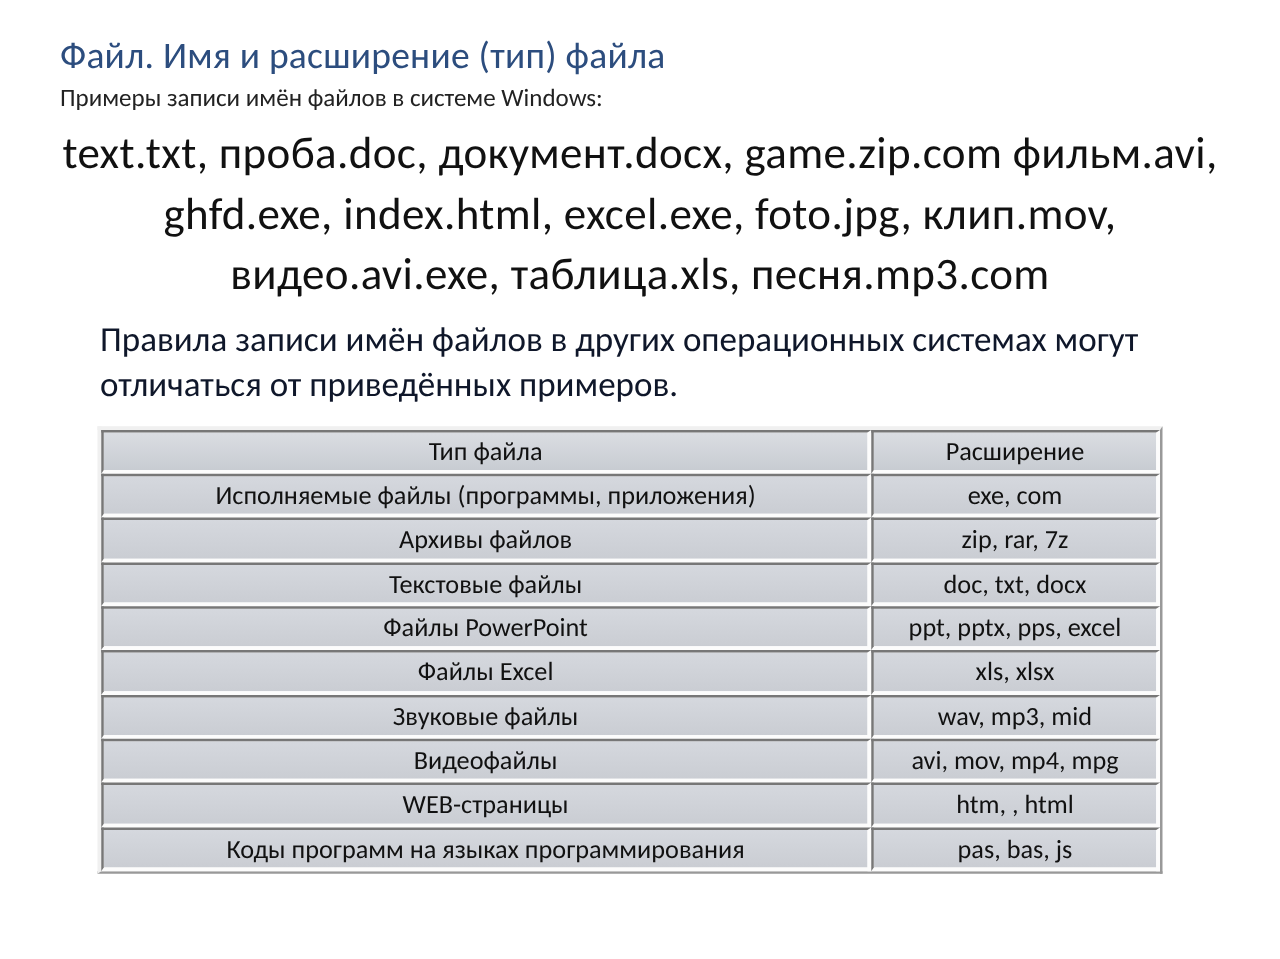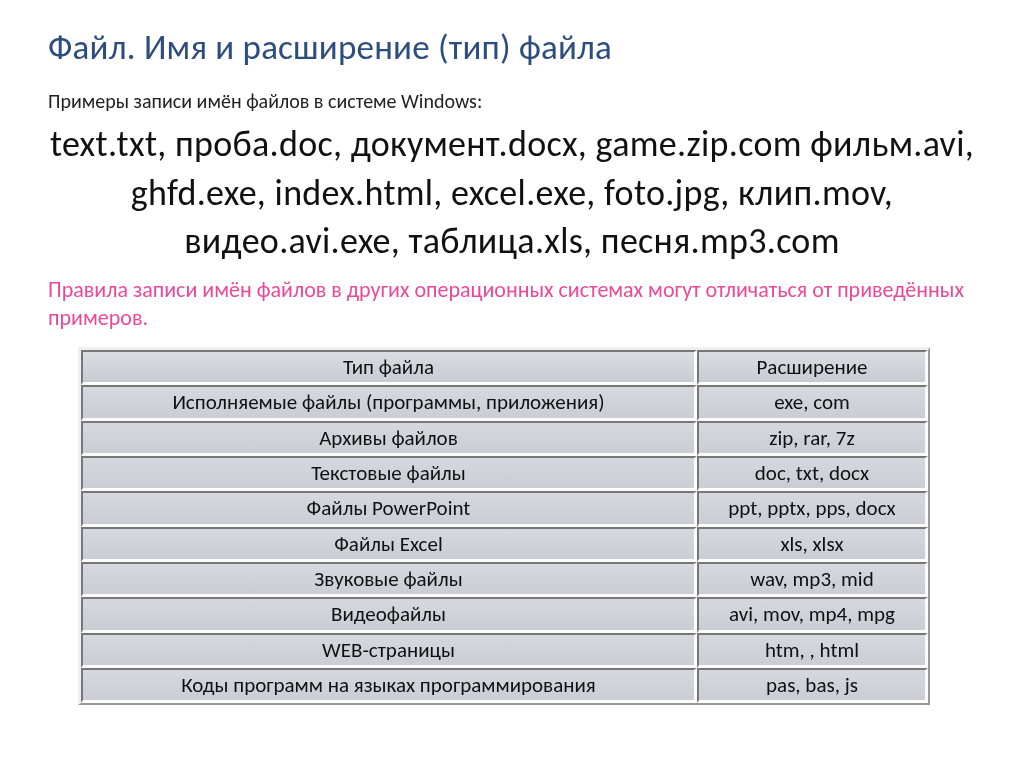--- a/index.html
+++ b/index.html
@@ -10,45 +10,46 @@
     font-family: "Segoe UI", Calibri, Arial, sans-serif;
     color: #222;
     padding: 0;
     overflow: hidden;
   }
   .page {
     padding: 20px 48px 20px 48px;
   }
   .title {
     color: #2c4d7e;
-    font-size: 35px;
+    font-size: 30px;
     font-weight: 400;
     letter-spacing: 0.2px;
-    margin-bottom: 20px;
+    margin-bottom: 3px;
     margin-top: 6px;
   }
   .intro {
     color: #222;
     font-size: 20px;
     line-height: 1.3;
     margin-bottom: 6px;
   }
   .examples {
     color: #111;
     font-size: 36px;
     line-height: 1.35;
     margin-bottom: 10px;
     letter-spacing: 0.3px;
     text-align: center;
   }
   .note {
-    color: #ec4899;
-    font-size: 22px;
+    color: #0f172a;
+    font-size: 28px;
     line-height: 1.3;
     margin-bottom: 14px;
+    margin-left: 32px;
   }
   table.file-types {
     border-collapse: separate;
     border-spacing: 0;
     width: 852px;
     margin-left: 30px;
     border: 2px solid #999;
     border-top: 3px solid #f0f0f0;
     border-left: 3px solid #f0f0f0;
   }
@@ -108,21 +109,21 @@
       <tr>
         <td>Архивы файлов</td>
         <td>zip, rar, 7z</td>
       </tr>
       <tr>
         <td>Текстовые файлы</td>
         <td>doc, txt, docx</td>
       </tr>
       <tr>
         <td>Файлы PowerPoint</td>
-        <td>ppt, pptx, pps, docx</td>
+        <td>ppt, pptx, pps, excel</td>
       </tr>
       <tr>
         <td>Файлы Excel</td>
         <td>xls, xlsx</td>
       </tr>
       <tr>
         <td>Звуковые файлы</td>
         <td>wav, mp3, mid</td>
       </tr>
       <tr>

